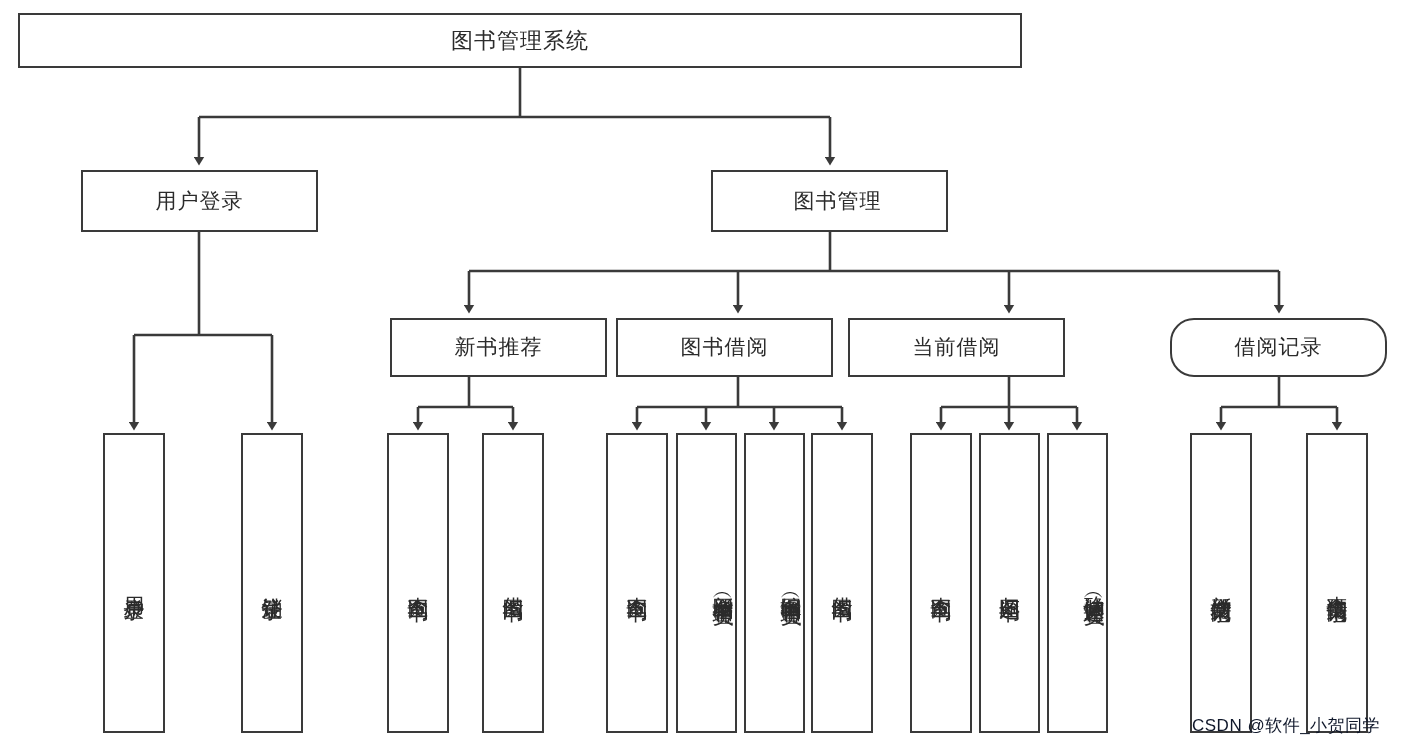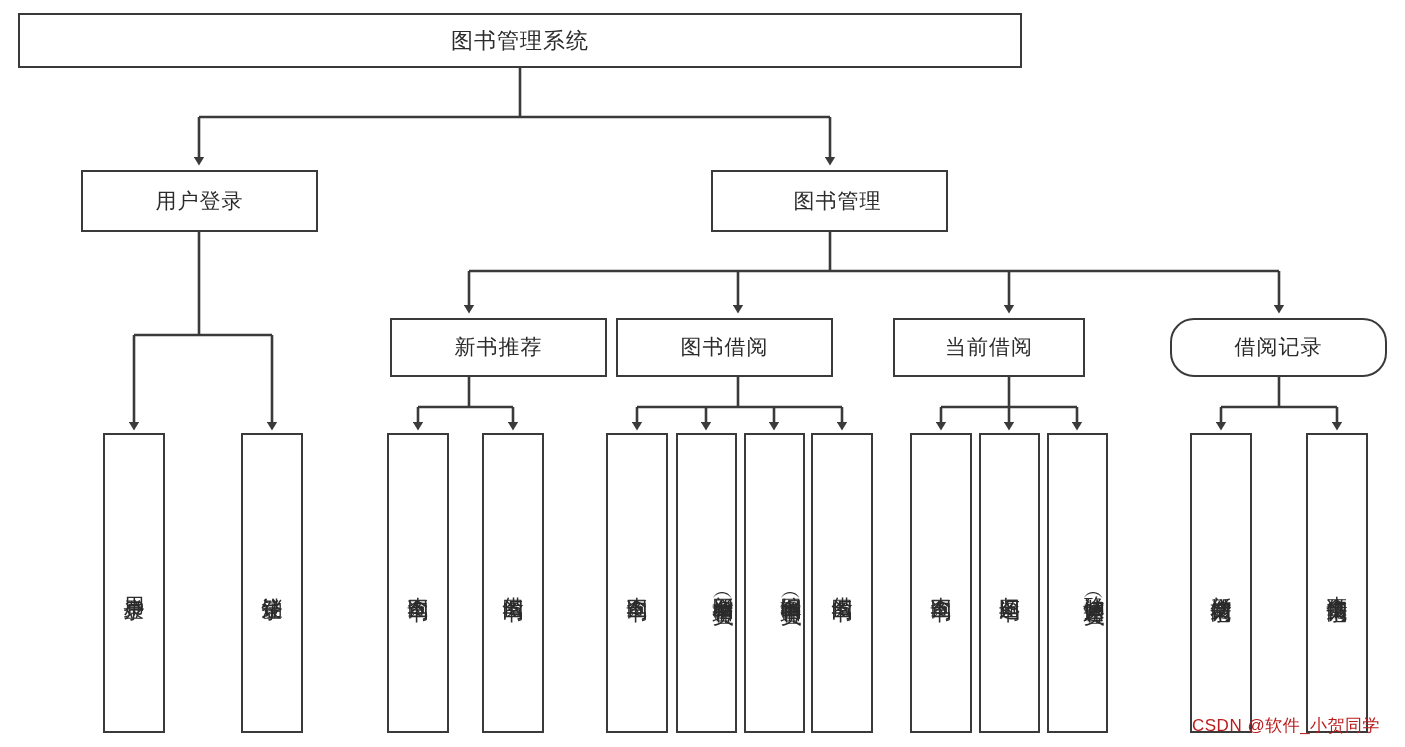--- a/index.html
+++ b/index.html
@@ -52,21 +52,21 @@
   .node.v.mid {
     align-items: center;
     padding-top: 0;
   }
   .node.root {
     font-size: 22px;
   }
   .watermark {
     position: absolute;
     font-size: 17px;
-    color: #b91c1c;
+    color: #0f172a;
     letter-spacing: 0.5px;
     white-space: nowrap;
     user-select: none;
   }
 </style>
 </head>
 <body>
 
 <div id="canvas">
 
@@ -120,21 +120,21 @@
     </g>
   </svg>
 
   <div class="node h root" style="left:18px; top:13px; width:1004px; height:55px;">图书管理系统</div>
 
   <div class="node h" style="left:81px; top:170px; width:237px; height:62px;">用户登录</div>
   <div class="node h" style="left:711px; top:170px; width:237px; height:62px;padding-left:16px;">图书管理</div>
 
   <div class="node h" style="left:361px; top:318px; width:217px; height:59px;margin-left:29px;">新书推荐</div>
   <div class="node h" style="left:616px; top:318px; width:217px; height:59px;">图书借阅</div>
-  <div class="node h" style="left:893px; top:318px; width:192px; height:59px;">当前借阅</div>
+  <div class="node h" style="left:848px; top:318px; width:217px; height:59px;">当前借阅</div>
   <div class="node h" style="left:1170px; top:318px; width:217px; height:59px;border-radius:24px;">借阅记录</div>
 
   <div class="node v mid" style="left:103px; top:433px; width:62px; height:300px;">用户登录</div>
   <div class="node v mid" style="left:241px; top:433px; width:62px; height:300px;">注销登录</div>
 
   <div class="node v mid" style="left:387px; top:433px; width:62px; height:300px;">查询图书</div>
   <div class="node v mid" style="left:482px; top:433px; width:62px; height:300px;">借阅图书</div>
 
   <div class="node v mid" style="left:606px; top:433px; width:62px; height:300px;">查询图书</div>
   <div class="node v" style="left:676px; top:433px; width:61px; height:300px;">新增图书（管理员）</div>

